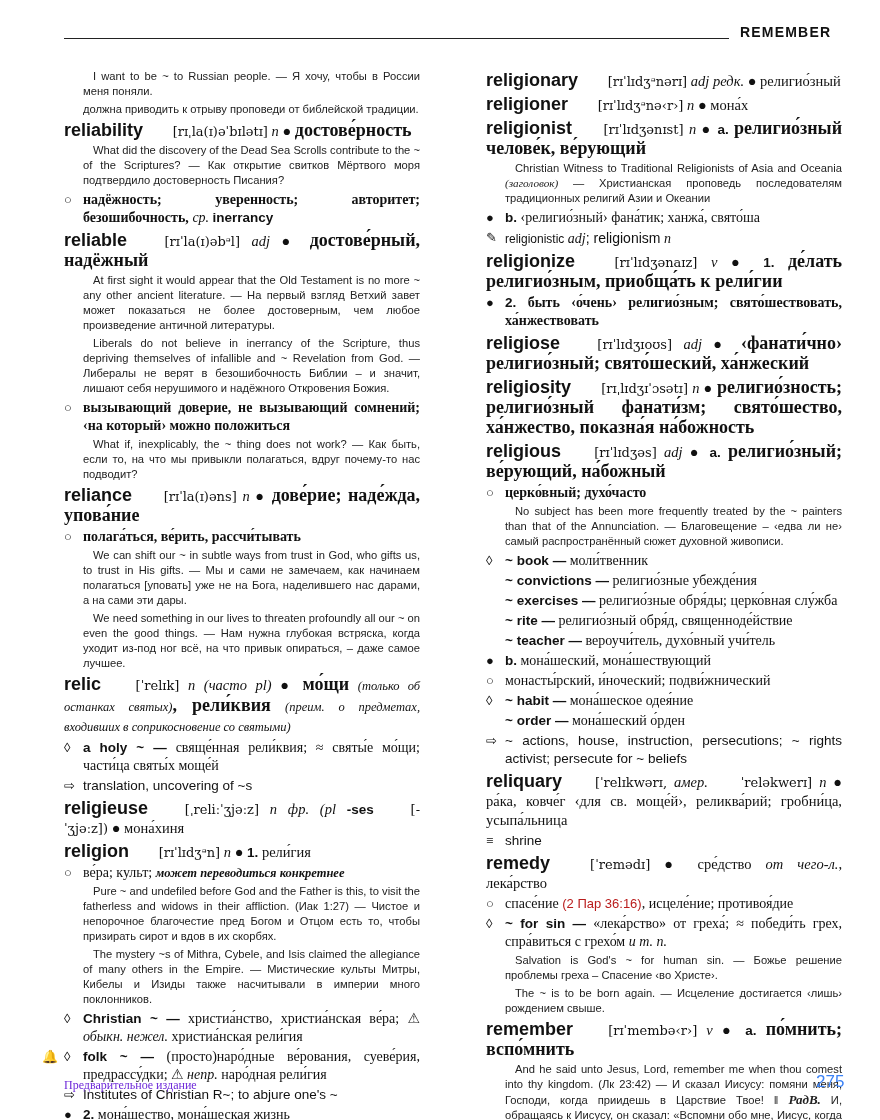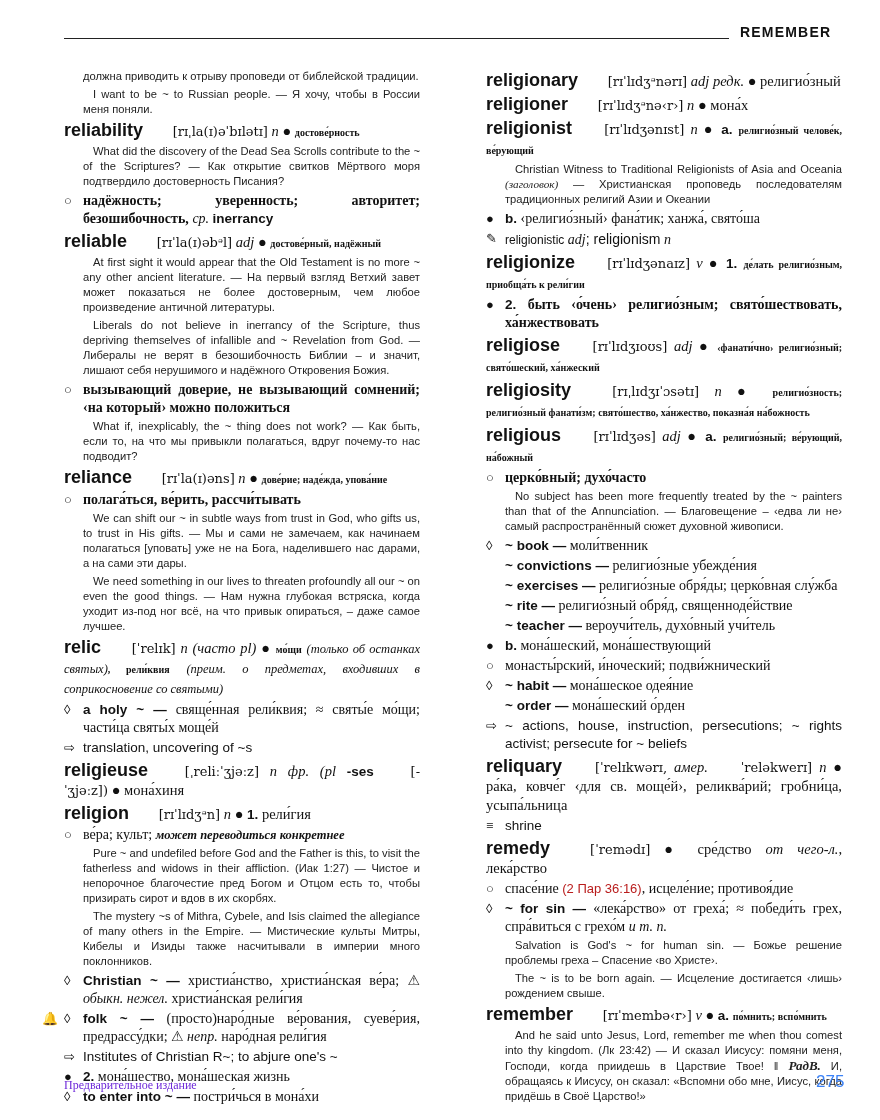--- a/index.html
+++ b/index.html
@@ -8,43 +8,43 @@
   .header-rule { position: absolute; left: 58px; top: 38px; width: 665px; border-top: 1.5px solid #222; }
   .header-word { position: absolute; left: 734px; top: 24px; font-family: "Liberation Sans", sans-serif; font-weight: bold; font-size: 14px; letter-spacing: 1.2px; color: #111; }
   .col { position: absolute; top: 68px; width: 356px; }
   .col-left { left: 58px; }
   .col-right { left: 480px; }
   .entry { margin-bottom: 4px; }
   .hw-line { font-family: "Liberation Serif", serif; font-size: 14.5px; line-height: 19px; margin: 3px 0 2px 0; text-align: justify; }
   .hw { font-family: "Liberation Sans", sans-serif; font-weight: bold; font-size: 18px; }
   .tr { font-family: "DejaVu Serif", serif; font-size: 13px; padding-left: 26px; }
   .pos { font-style: italic; font-family: "Liberation Serif", serif; }
-  .ru { font-family: "Liberation Serif", serif; font-weight: bold; font-size: 10px; }
+  .ru { font-family: "Liberation Serif", serif; font-weight: bold; font-size: 18px; }
   .ex { font-family: "Liberation Sans", sans-serif; font-size: 11.2px; line-height: 15px; margin: 1px 0 3px 19px; text-indent: 10px; text-align: justify; color: #222; }
   .sub { position: relative; padding-left: 19px; font-family: "Liberation Serif", serif; font-size: 14px; line-height: 18px; margin: 2px 0; text-align: justify; }
   .marker { position: absolute; left: 0; top: 0; width: 16px; font-size: 13px; text-align: left; color: #111; }
   .en-b { font-family: "Liberation Sans", sans-serif; font-weight: bold; font-size: 13.5px; }
   .ru-b { font-family: "Liberation Serif", serif; font-weight: bold; }
   .ru-n { font-family: "Liberation Serif", serif; }
   .it { font-style: italic; font-family: Liberation Serif, serif; }
   .margin-icon { position: absolute; left: -22px; top: 0; font-size: 13px; color: #333; }
   .footer-left { position: absolute; left: 58px; top: 1078px; font-family: "Liberation Serif", serif; font-size: 12px; color: #6d28d9; }
   .page-num { position: absolute; left: 810px; top: 1072px; font-family: "Liberation Sans", sans-serif; font-size: 17px; color: #3b82f6; }
 </style>
 </head>
 <body>
 
 <div class="page">
   <div class="header-rule"></div>
   <div class="header-word">REMEMBER</div>
 
   <div class="col col-left">
     <div class="entry">
+      <div class="ex">I want to be ~ to Russian people. — Я хочу, чтобы в России меня поняли.</div>
       <div class="ex" style="text-indent:0">должна приводить к отрыву проповеди от библейской традиции.</div>
-      <div class="ex">I want to be ~ to Russian people. — Я хочу, чтобы в России меня поняли.</div>
     </div>
 
     <div class="entry">
       <div class="hw-line">
         <span class="hw">reliability</span>
         <span class="tr">[rɪˌla(ɪ)əˈbɪlətɪ]</span>
         <span class="pos">n</span>
         <span>●</span>
         <span class="ru">достове́рность</span>
       </div>

